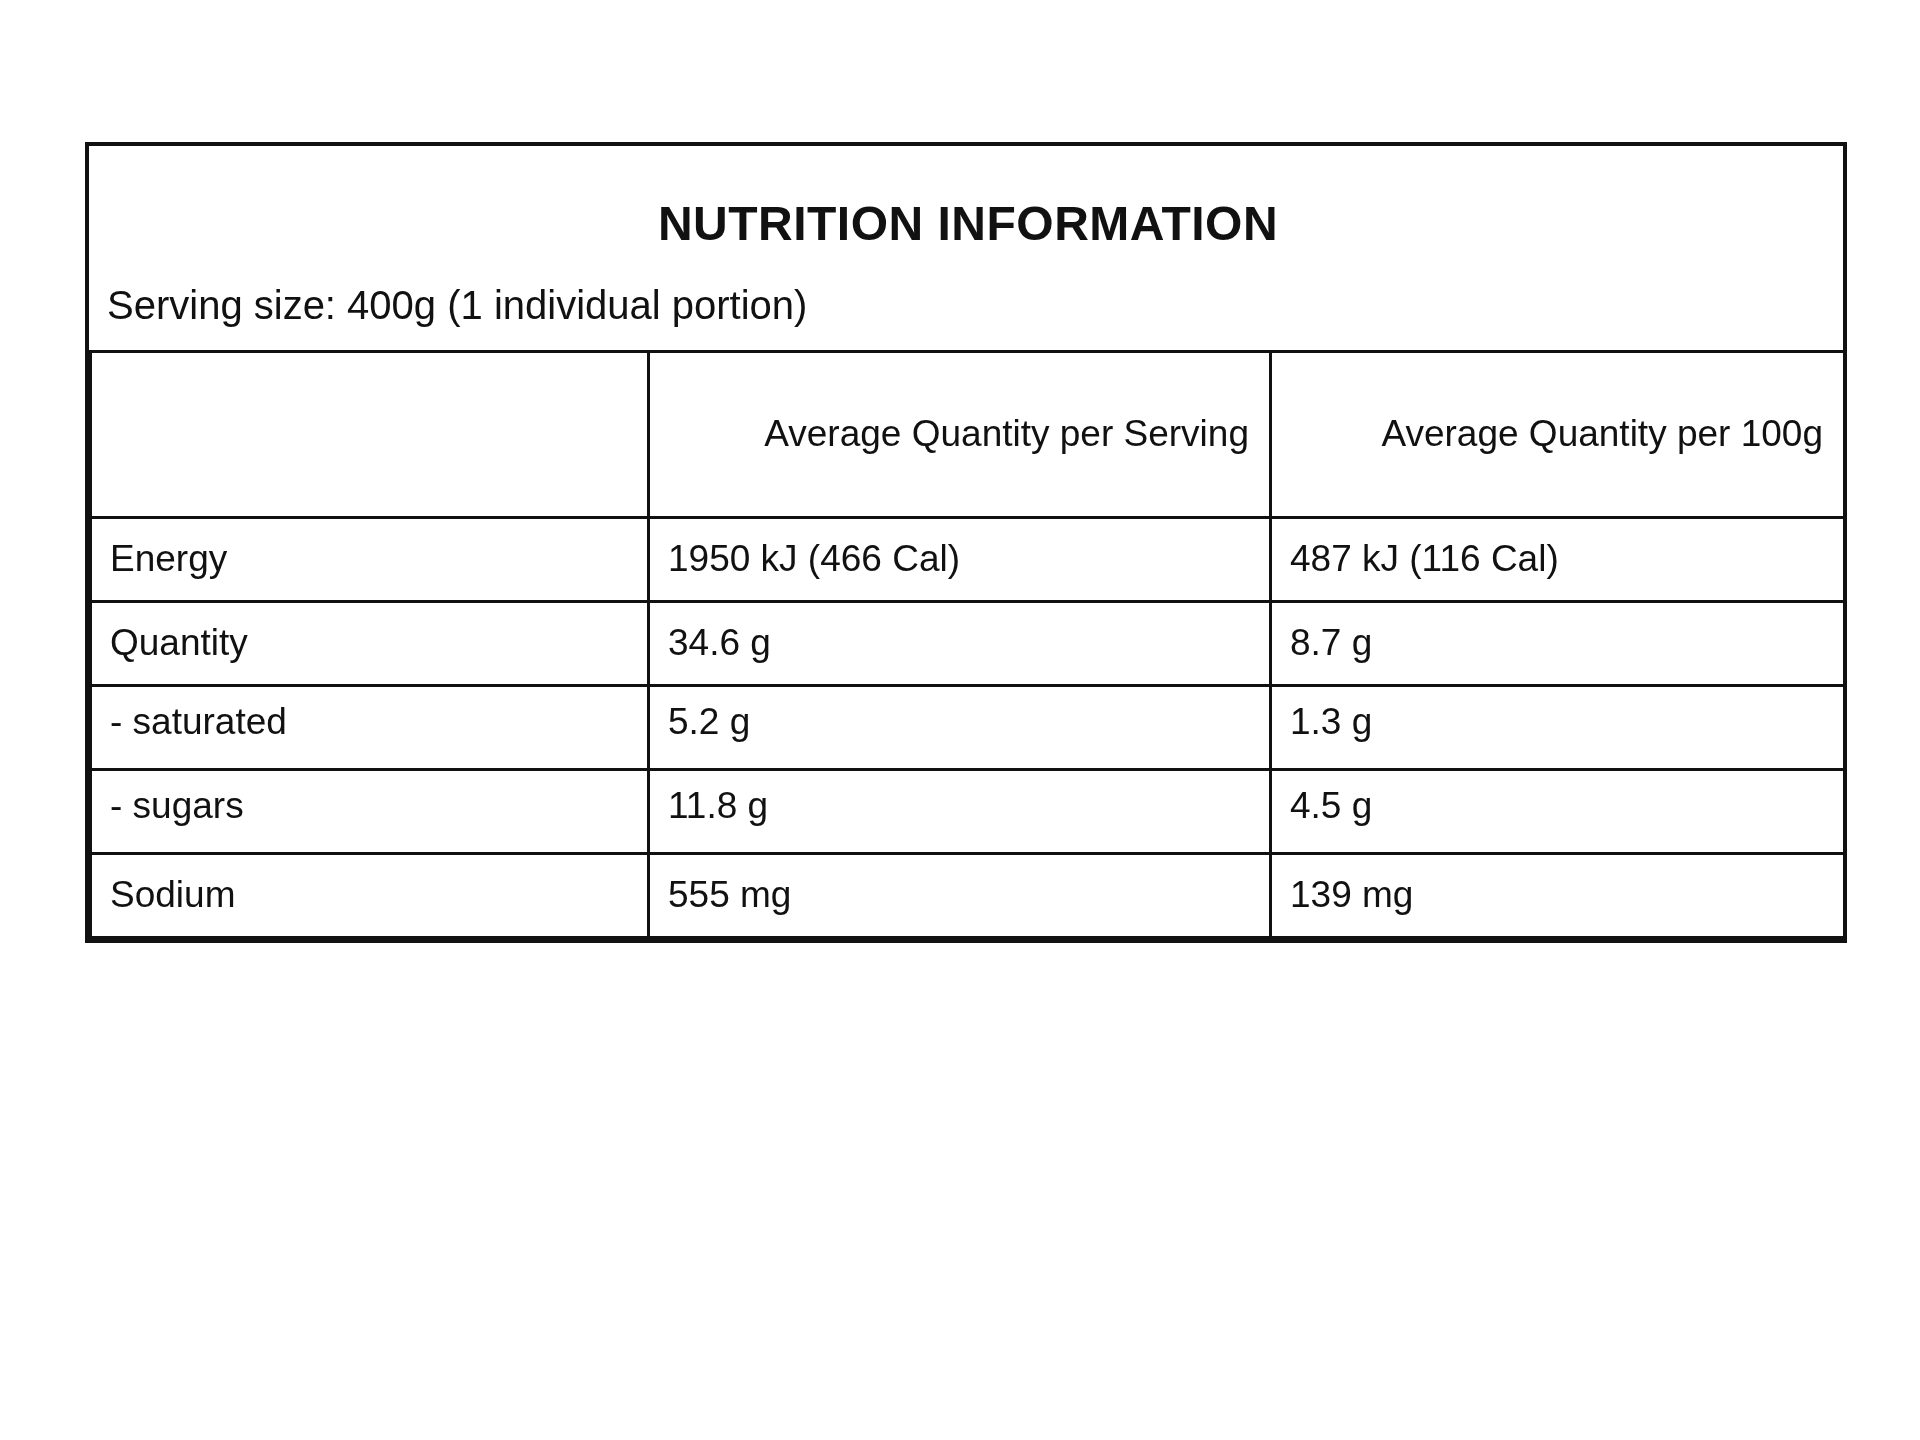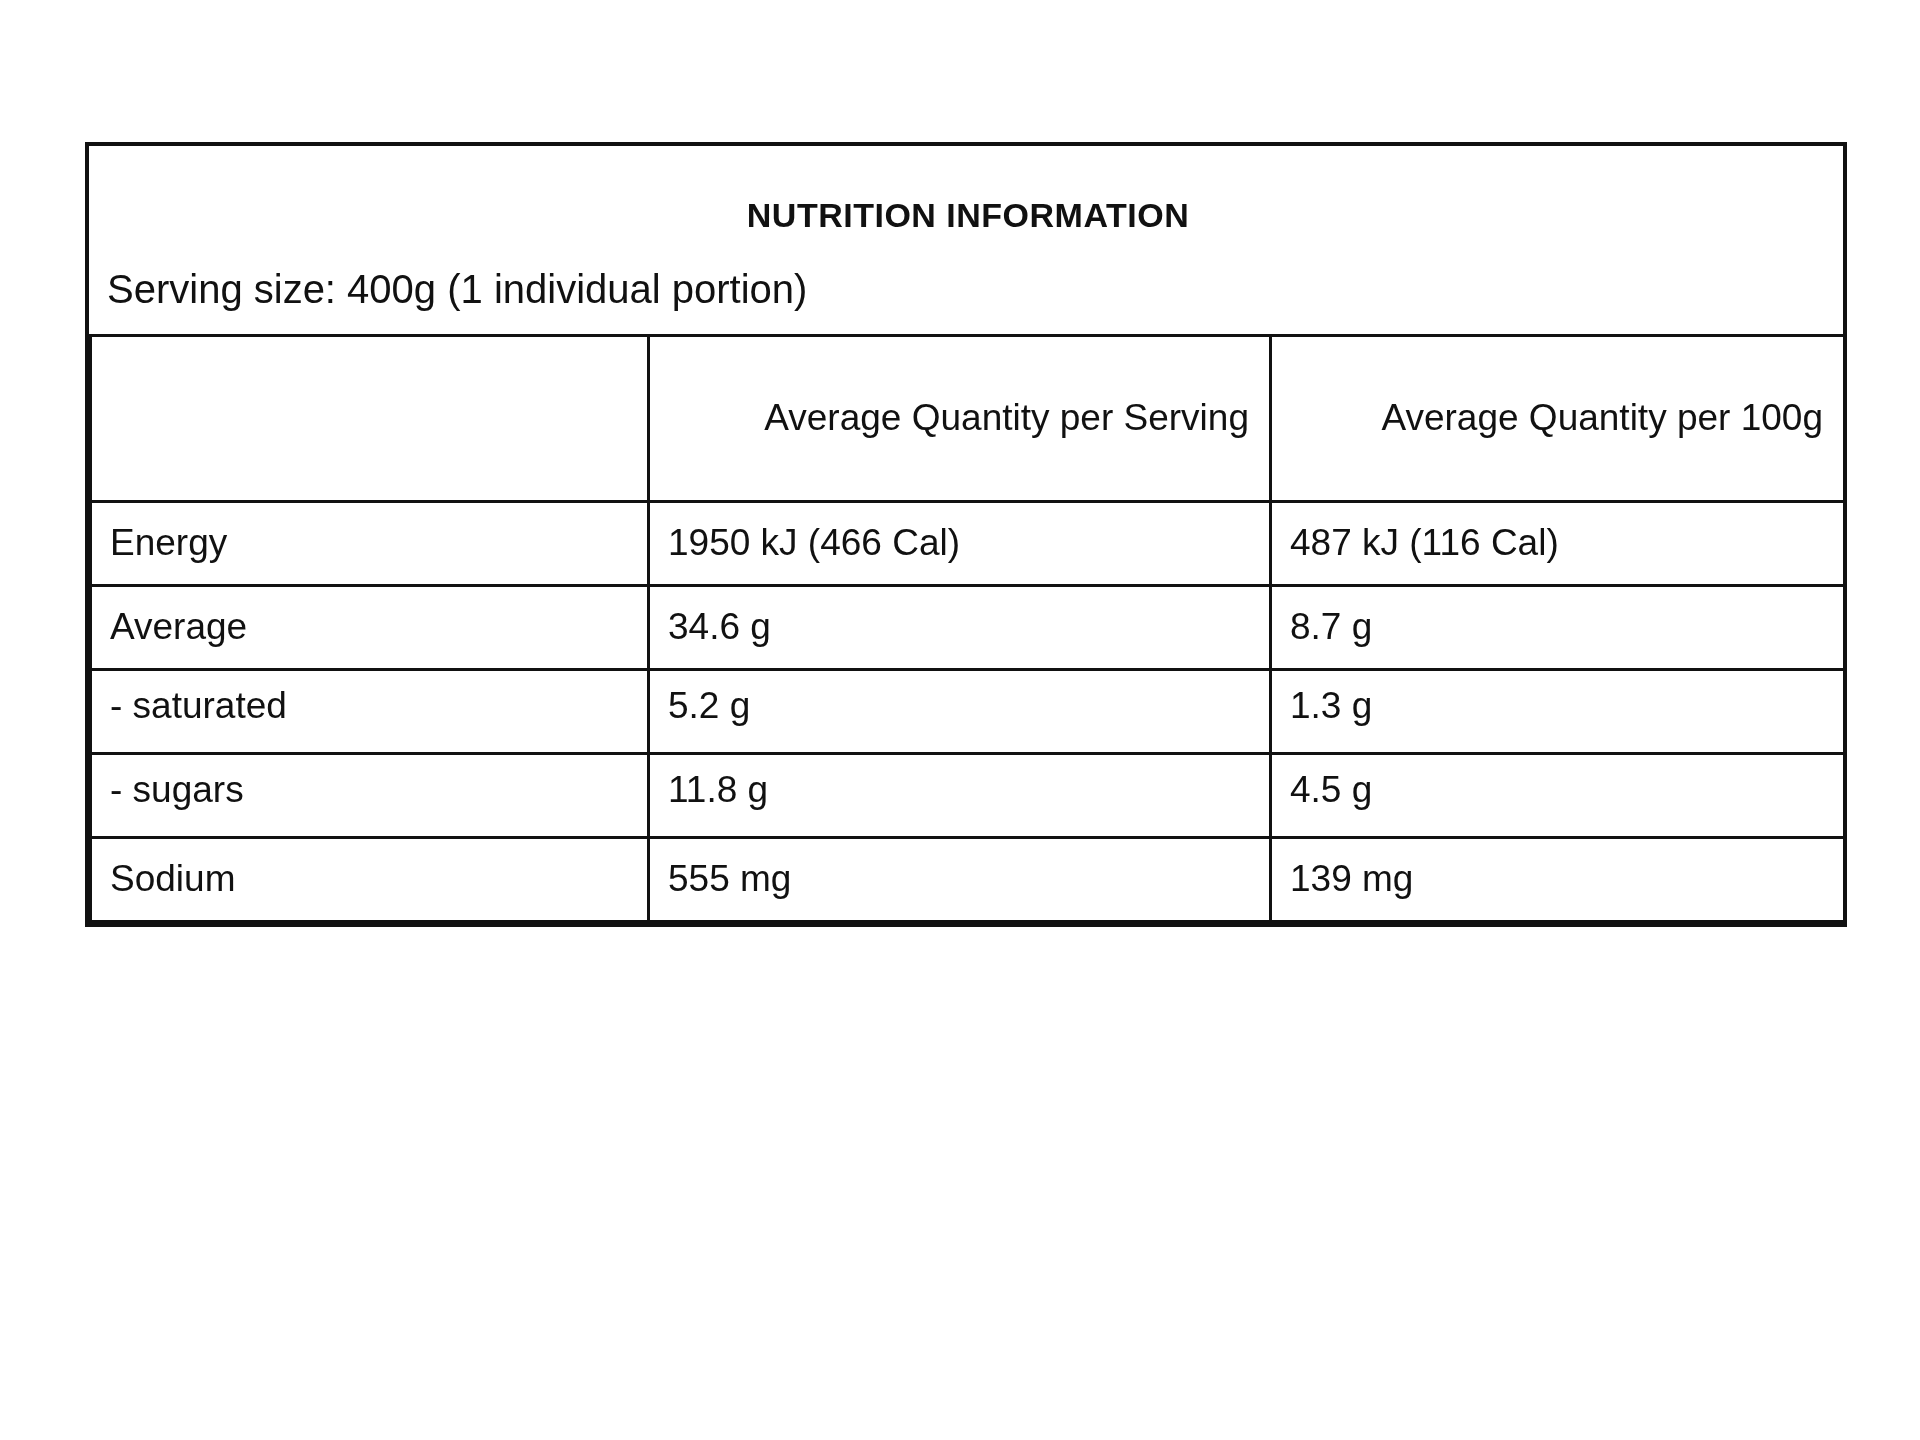--- a/index.html
+++ b/index.html
@@ -21,21 +21,21 @@
     left: 85px;
     top: 142px;
     width: 1762px;
     border: 4px solid #111111;
     box-sizing: border-box;
     background: #ffffff;
   }
 
   .title {
     text-align: center;
-    font-size: 34px;
+    font-size: 48px;
     font-weight: 700;
     letter-spacing: 0.5px;
     padding: 50px 0 28px 4px;
     color: #111111;
   }
 
   .servings {
     padding: 0 0 18px 18px;
     font-size: 40px;
     line-height: 1.32;
@@ -115,21 +115,21 @@
         <th>Average Quantity per 100g</th>
       </tr>
     </thead>
     <tbody>
       <tr>
         <td>Energy</td>
         <td class="cell-num">1950 kJ (466 Cal)</td>
         <td class="cell-num">487 kJ (116 Cal)</td>
       </tr>
       <tr>
-        <td>Average</td>
+        <td>Quantity</td>
         <td class="cell-num">34.6 g</td>
         <td class="cell-num">8.7 g</td>
       </tr>
       <tr class="group-bottom">
         <td class="label-indent">- saturated</td>
         <td class="cell-num">5.2 g</td>
         <td class="cell-num">1.3 g</td>
       </tr>
       <tr class="group-bottom">
         <td class="label-indent">- sugars</td>

